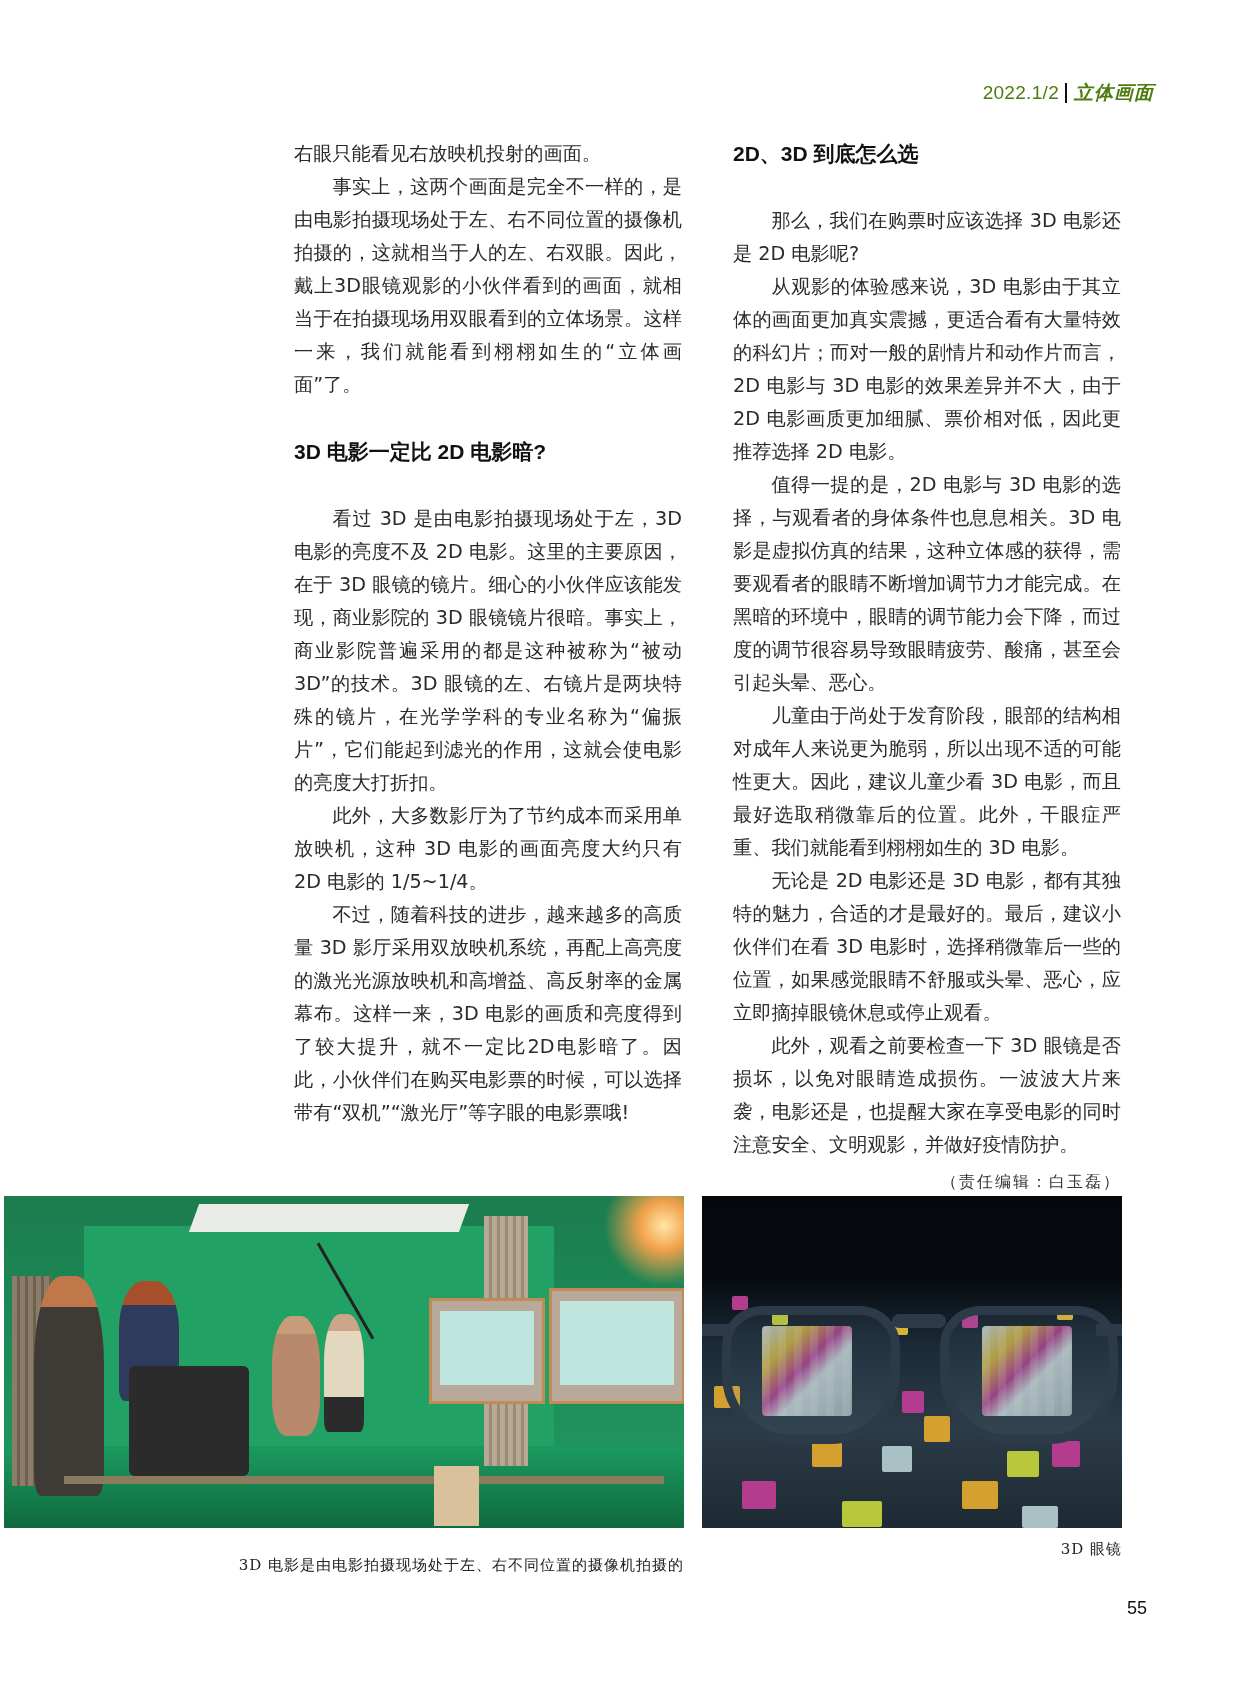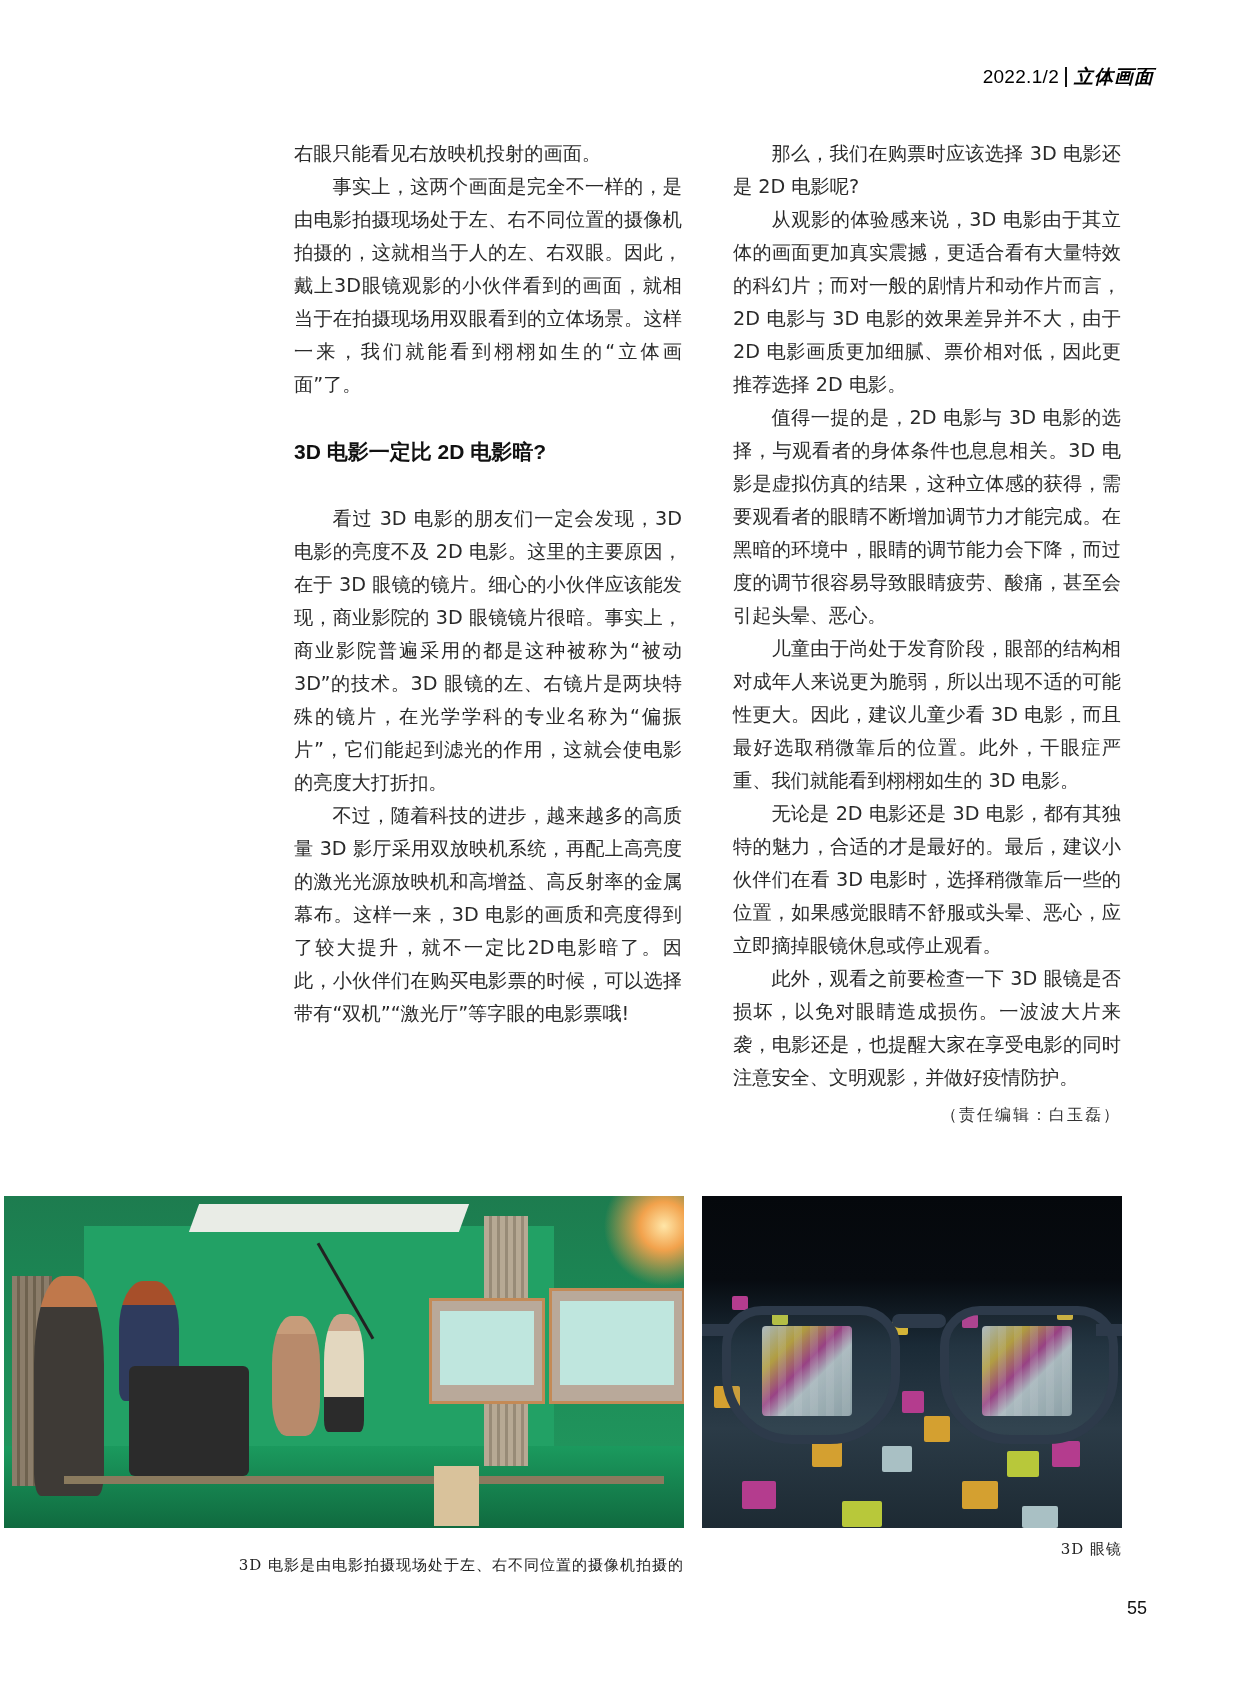--- a/index.html
+++ b/index.html
@@ -2,22 +2,22 @@
 <html><head>
 <meta charset="utf-8">
 <style>
   html, body { margin: 0; padding: 0; }
   body {
     width: 1240px; height: 1683px; position: relative; background: #ffffff;
     font-family: "DejaVu Sans", "Liberation Sans", sans-serif; color: #1a1a1a;
     overflow: hidden;
   }
   .header {
-    position: absolute; top: 64px; right: 86px; display: flex; align-items: center;
-    font-size: 19px; color: #000000;
+    position: absolute; top: 80px; right: 86px; display: flex; align-items: center;
+    font-size: 19px; color: #4d7c0f;
   }
   .header .date { font-family: "Liberation Sans", sans-serif; letter-spacing: 0.3px; }
   .header .sep { display: inline-block; width: 2px; height: 20px; background: #111; margin: 0 7px 0 6px; }
   .header .mag { font-family: "DejaVu Serif", serif; font-weight: bold; font-size: 19px; letter-spacing: 1px; font-style: italic; }
 
   .col { position: absolute; width: 388px; font-size: 19.2px; line-height: 33px; color: #2a2a2a; }
   .col-left { left: 294px; top: 137px; }
   .col-right { left: 733px; top: 137px; }
   .col p { margin: 0; text-align: justify; text-justify: inter-character; }
   .col p.indent { text-indent: 2em; }
@@ -93,25 +93,27 @@
 <div class="header">
   <span class="date">2022.1/2</span>
   <span class="sep"></span>
   <span class="mag">立体画面</span>
 </div>
 
 <div class="col col-left">
   <p>右眼只能看见右放映机投射的画面。</p>
   <p class="indent">事实上，这两个画面是完全不一样的，是由电影拍摄现场处于左、右不同位置的摄像机拍摄的，这就相当于人的左、右双眼。因此，戴上3D眼镜观影的小伙伴看到的画面，就相当于在拍摄现场用双眼看到的立体场景。这样一来，我们就能看到栩栩如生的“立体画面”了。</p>
   <h2 class="gap-top gap-bottom">3D 电影一定比 2D 电影暗?</h2>
-  <p class="indent">看过 3D 电影的朋友们一定会发现，3D 电影的亮度不及 2D 电影。这里的主要原因，在于 3D 眼镜的镜片。细心的小伙伴应该能发现，商业影院的 3D 眼镜镜片很暗。事实上，商业影院普遍采用的都是这种被称为“被动 3D”的技术。3D 眼镜的左、右镜片是两块特殊的镜片，在光学学科的专业名称为“偏振片”，它们能起到滤光的作用，这就会使电影的亮度大打折扣。</p>
+  <p class="indent">看过 3D 是由电影拍摄现场处于左，3D 电影的亮度不及 2D 电影。这里的主要原因，在于 3D 眼镜的镜片。细心的小伙伴应该能发现，商业影院的 3D 眼镜镜片很暗。事实上，商业影院普遍采用的都是这种被称为“被动 3D”的技术。3D 眼镜的左、右镜片是两块特殊的镜片，在光学学科的专业名称为“偏振片”，它们能起到滤光的作用，这就会使电影的亮度大打折扣。</p>
+  <p class="indent">此外，大多数影厅为了节约成本而采用单放映机，这种 3D 电影的画面亮度大约只有 2D 电影的 1/5~1/4。</p>
   <p class="indent">不过，随着科技的进步，越来越多的高质量 3D 影厅采用双放映机系统，再配上高亮度的激光光源放映机和高增益、高反射率的金属幕布。这样一来，3D 电影的画质和亮度得到了较大提升，就不一定比2D电影暗了。因此，小伙伴们在购买电影票的时候，可以选择带有“双机”“激光厅”等字眼的电影票哦!</p>
 </div>
 
 <div class="col col-right">
+  <h2 class="gap-bottom">2D、3D 到底怎么选</h2>
   <p class="indent">那么，我们在购票时应该选择 3D 电影还是 2D 电影呢?</p>
   <p class="indent">从观影的体验感来说，3D 电影由于其立体的画面更加真实震撼，更适合看有大量特效的科幻片；而对一般的剧情片和动作片而言，2D 电影与 3D 电影的效果差异并不大，由于 2D 电影画质更加细腻、票价相对低，因此更推荐选择 2D 电影。</p>
   <p class="indent">值得一提的是，2D 电影与 3D 电影的选择，与观看者的身体条件也息息相关。3D 电影是虚拟仿真的结果，这种立体感的获得，需要观看者的眼睛不断增加调节力才能完成。在黑暗的环境中，眼睛的调节能力会下降，而过度的调节很容易导致眼睛疲劳、酸痛，甚至会引起头晕、恶心。</p>
   <p class="indent">儿童由于尚处于发育阶段，眼部的结构相对成年人来说更为脆弱，所以出现不适的可能性更大。因此，建议儿童少看 3D 电影，而且最好选取稍微靠后的位置。此外，干眼症严重、我们就能看到栩栩如生的 3D 电影。</p>
   <p class="indent">无论是 2D 电影还是 3D 电影，都有其独特的魅力，合适的才是最好的。最后，建议小伙伴们在看 3D 电影时，选择稍微靠后一些的位置，如果感觉眼睛不舒服或头晕、恶心，应立即摘掉眼镜休息或停止观看。</p>
   <p class="indent">此外，观看之前要检查一下 3D 眼镜是否损坏，以免对眼睛造成损伤。一波波大片来袭，电影还是，也提醒大家在享受电影的同时注意安全、文明观影，并做好疫情防护。</p>
   <div class="editor">（责任编辑：白玉磊）</div>
 </div>
 
 <div class="photo photo-studio">

